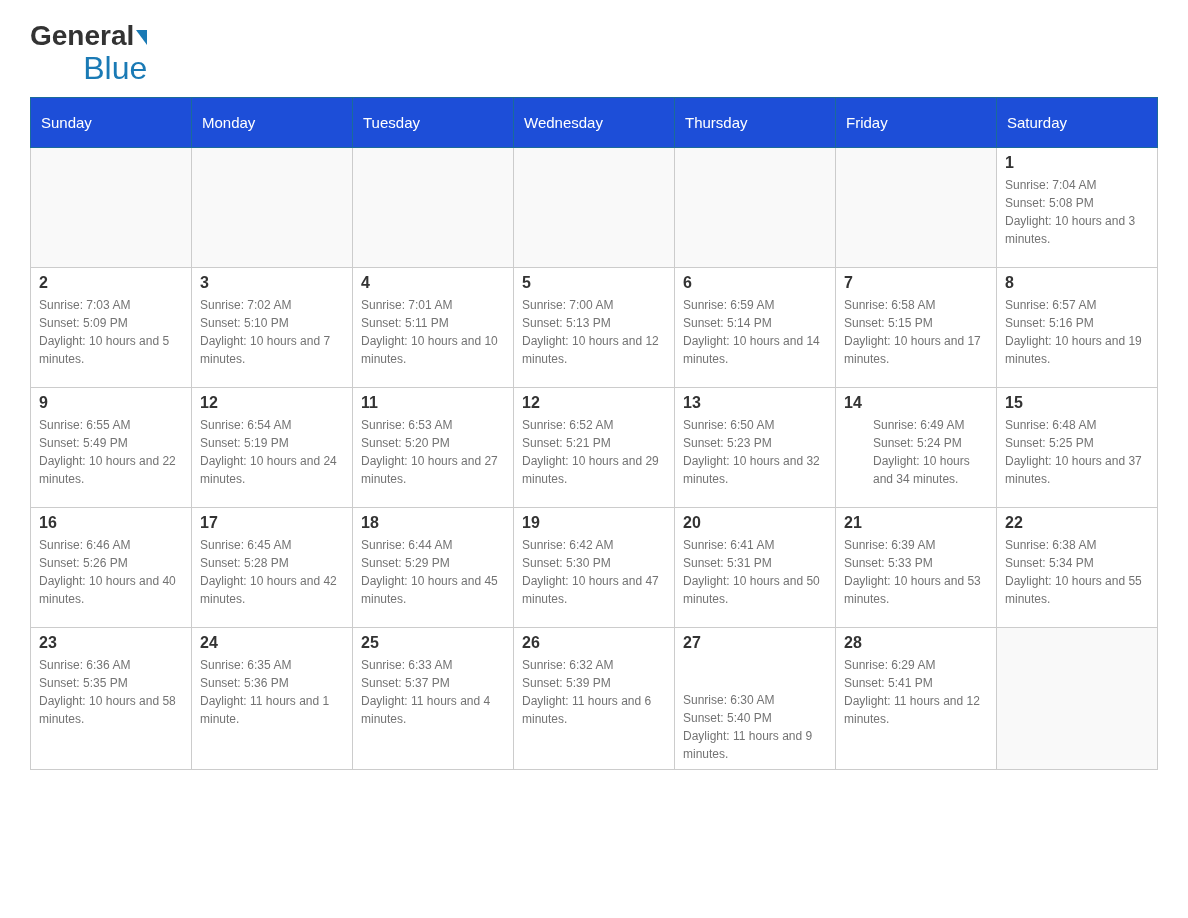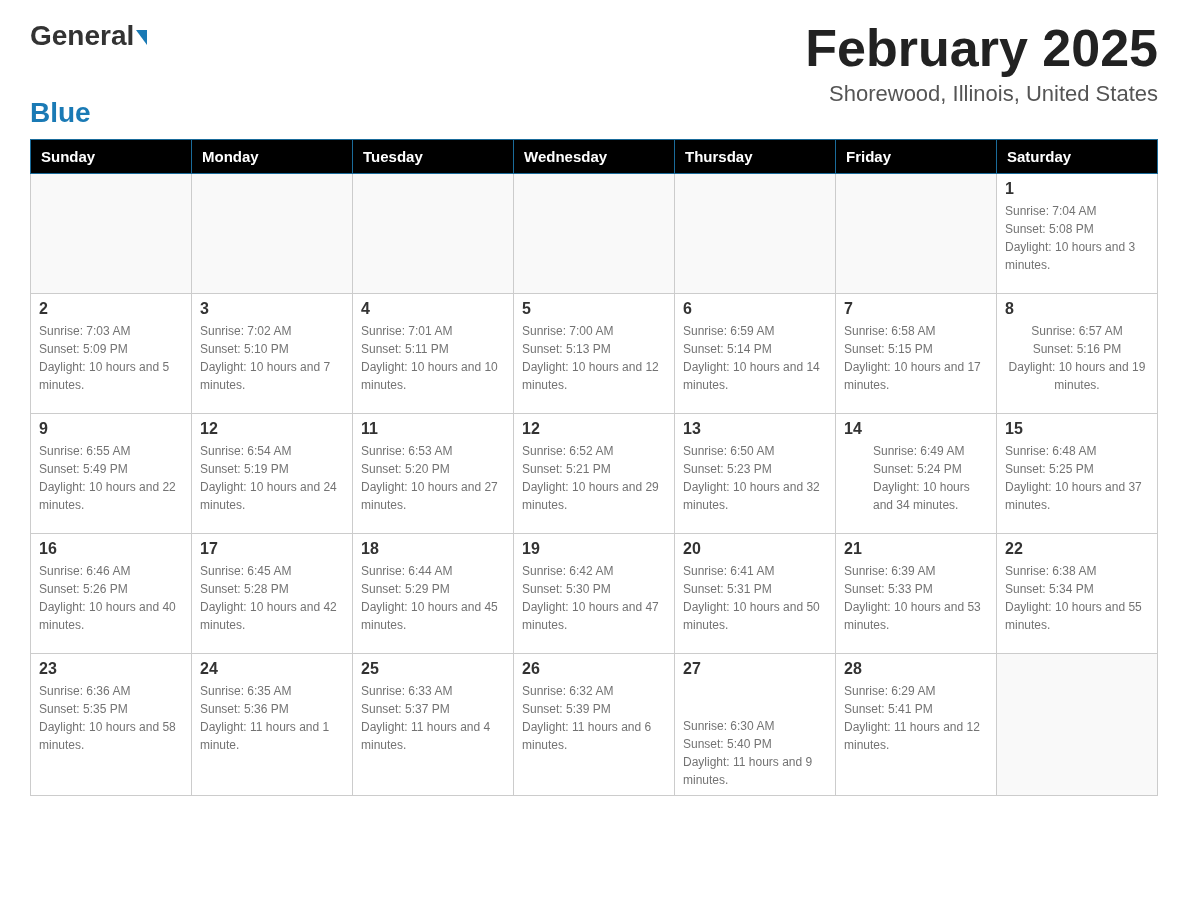--- a/index.html
+++ b/index.html
@@ -12,22 +12,21 @@
     }
     .header {
       display: flex;
       justify-content: space-between;
       align-items: flex-start;
       margin-bottom: 10px;
     }
     .logo {
       display: flex;
       flex-direction: column;
-      align-items: flex-start;
-      gap: 47px;
+      align-items: flex-end;
     }
     .title-section {
       text-align: right;
     }
     .month-title {
       font-size: 52px;
       font-weight: bold;
       color: #222;
       line-height: 1.1;
     }
@@ -35,25 +34,25 @@
       font-size: 22px;
       color: #555;
       margin-top: 4px;
     }
     .calendar-table {
       width: 100%;
       border-collapse: collapse;
       margin-top: 10px;
     }
     .calendar-table th {
-      background-color: #000000;
+      background-color: #1d4ed8;
       color: #fff;
       font-size: 15px;
-      font-weight: bold;
-      padding: 8px 10px;
+      font-weight: normal;
+      padding: 16px 10px;
       text-align: left;
       border: 1px solid #1a6b9a;
     }
     .calendar-table td {
       border: 1px solid #ccc;
       vertical-align: top;
       padding: 6px 8px;
       width: calc(100% / 7);
       height: 120px;
       font-size: 12.5px;
@@ -81,25 +80,21 @@
   </style>
 </head>
 <body>
 
 <div class="header">
   <div class="logo">
     <div class="logo-line1">
       <span style="font-size:28px;font-weight:bold;color:#333;">General</span>
       <span style="display:inline-block;width:0;height:0;border-left:11px solid transparent;border-right:0;border-top:15px solid #1a7ab5;margin-left:2px;margin-bottom:-2px;vertical-align:bottom;"></span>
     </div>
-    <span style="font-size:28px;font-weight:bold;color:#1a7ab5;margin-top:-2px;">Blue</span>
-  </div>
-  <div class="title-section">
-    <div class="month-title">February 2025</div>
-    <div class="location-title">Shorewood, Illinois, United States</div>
+    <span style="font-size:32px;font-weight:normal;color:#1a7ab5;margin-top:-2px;">Blue</span>
   </div>
 </div>
 
 <table class="calendar-table">
   <thead>
     <tr>
     <th>Sunday</th>
         <th>Monday</th>
         <th>Tuesday</th>
         <th>Wednesday</th>
@@ -155,21 +150,21 @@
 Daylight: 10 hours and 14 minutes.</div>
         </td>
         <td>
           <span class="day-number">7</span>
           <div class="day-info" style="white-space: pre-line;">Sunrise: 6:58 AM
 Sunset: 5:15 PM
 Daylight: 10 hours and 17 minutes.</div>
         </td>
         <td>
           <span class="day-number">8</span>
-          <div class="day-info" style="white-space: pre-line; text-align: center;">Sunrise: 6:57 AM
+          <div class="day-info" style="white-space: pre-line;">Sunrise: 6:57 AM
 Sunset: 5:16 PM
 Daylight: 10 hours and 19 minutes.</div>
         </td>
       </tr>
       <tr>
         <td>
           <span class="day-number">9</span>
           <div class="day-info" style="white-space: pre-line;">Sunrise: 6:55 AM
 Sunset: 5:49 PM
 Daylight: 10 hours and 22 minutes.</div>

